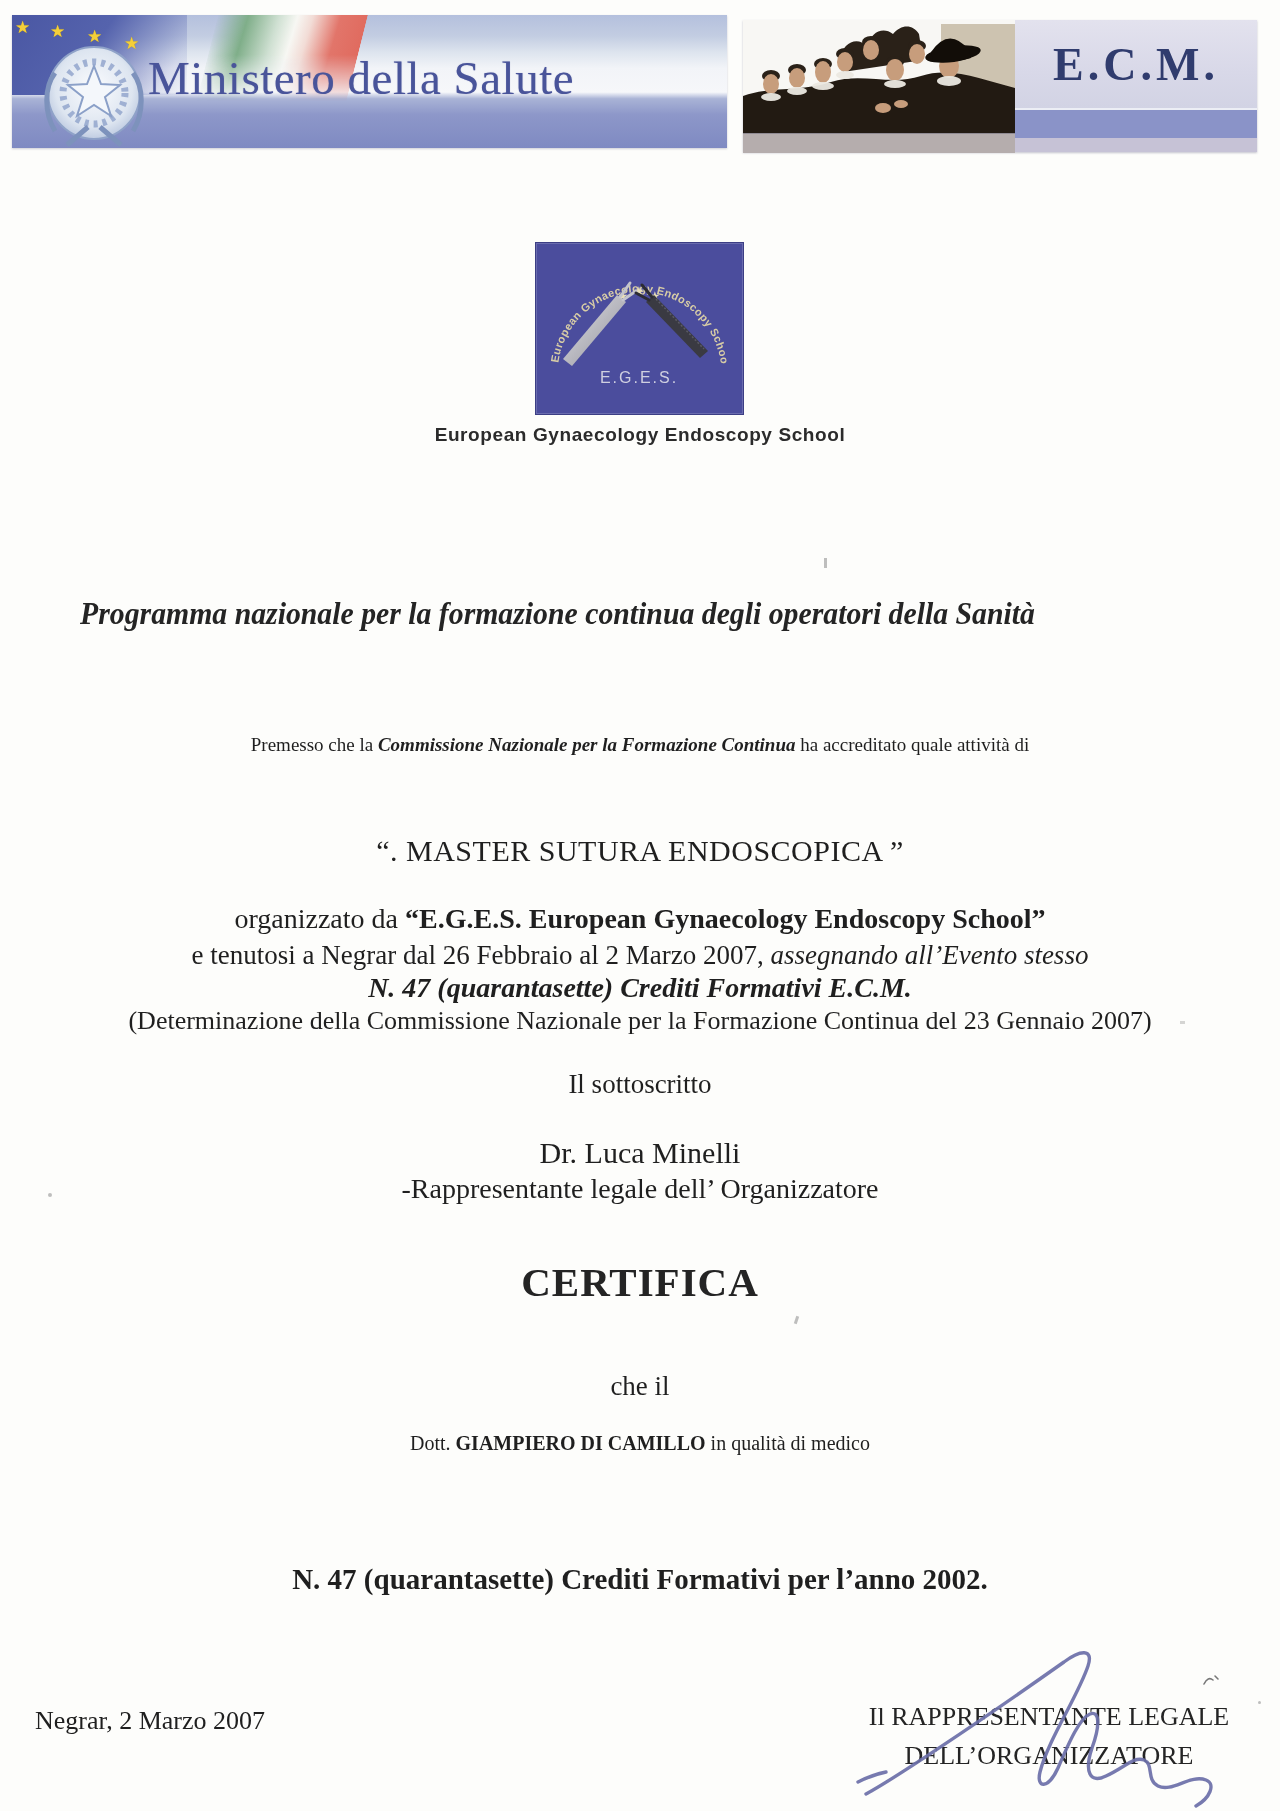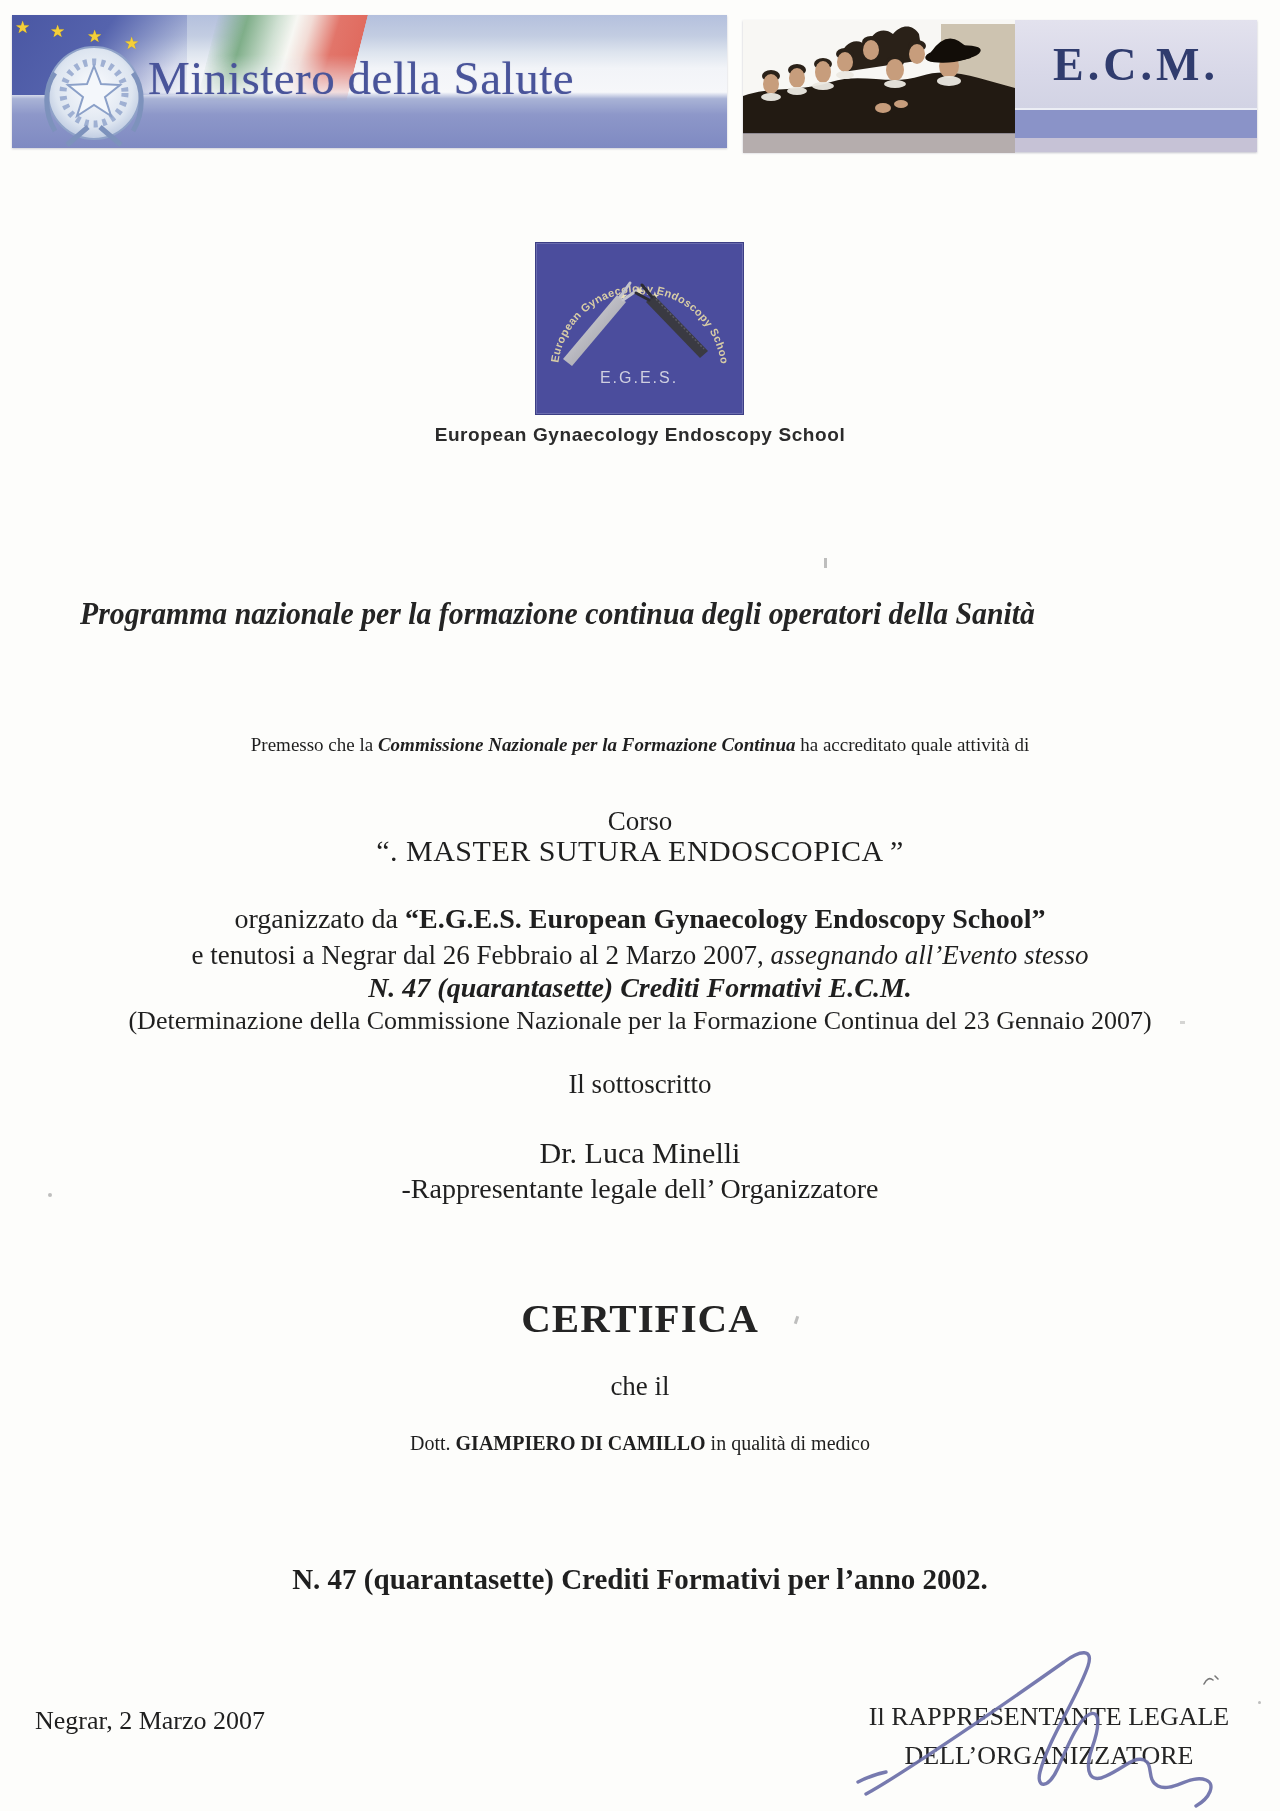--- a/index.html
+++ b/index.html
@@ -52,21 +52,21 @@
   .t-organizer{top:903px;font-size:28px;}
   .org-name{font-weight:600;}
   .t-held{top:940px;font-size:27px;}
   .em-i{font-style:italic;}
   .t-credits-event{top:972px;font-size:28px;font-style:italic;font-weight:600;}
   .t-determination{top:1006px;font-size:26px;}
   .t-undersigned{top:1069px;font-size:27px;}
   .t-signer-name{top:1136px;font-size:30px;}
   .t-signer-role{top:1173px;font-size:28px;}
   .t-verified{top:1236px;font-size:29px;}
-  .t-certifica{top:1294px;font-size:41px;font-weight:bold;letter-spacing:1px;color:#242424;}
+  .t-certifica{top:1258px;font-size:41px;font-weight:bold;letter-spacing:1px;color:#242424;}
   .t-cheil{top:1371px;font-size:27px;}
   .t-recipient{top:1432px;font-size:20px;}
   .rec-name{font-weight:600;}
   .t-achieved{top:1502px;font-size:27px;}
   .t-awarded{top:1563px;font-size:29px;font-weight:600;}
 
   
   .place-date{position:absolute;left:35px;top:1706px;font-size:26px;}
   .legal-rep{position:absolute;left:858px;top:1697px;width:382px;text-align:center;
     font-size:26px;line-height:39px;color:#242424;}
@@ -179,21 +179,20 @@
       </g>
       <text x="103" y="140" font-family="Liberation Sans, sans-serif" font-size="16" letter-spacing="2" fill="#cfcfe0" text-anchor="middle">E.G.E.S.</text>
     </svg>
   </div>
   <div class="school-line">European Gynaecology Endoscopy School</div>
 
   <div class="line t-title">Programma nazionale per la formazione continua degli operatori della Sanità</div>
 
   <div class="line t-premise1"><span>Premesso che la </span><span class="em-bi">Commissione Nazionale per la Formazione Continua</span><span> ha accreditato quale attività di</span></div>
 
-  <div class="line t-corso">Corso</div>
   <div class="line t-master">“. MASTER SUTURA ENDOSCOPICA ”</div>
 
   <div class="line t-organizer"><span>organizzato da </span><span class="org-name">“E.G.E.S. European Gynaecology Endoscopy School”</span></div>
 
   <div class="line t-held"><span>e tenutosi a Negrar dal 26 Febbraio al 2 Marzo 2007, </span><span class="em-i">assegnando all’Evento stesso</span></div>
 
   <div class="line t-credits-event">N. 47 (quarantasette) Crediti Formativi E.C.M.</div>
   <div class="line t-determination">(Determinazione della Commissione Nazionale per la Formazione Continua del 23 Gennaio 2007)</div>
 
   <div class="line t-undersigned">Il sottoscritto</div>

